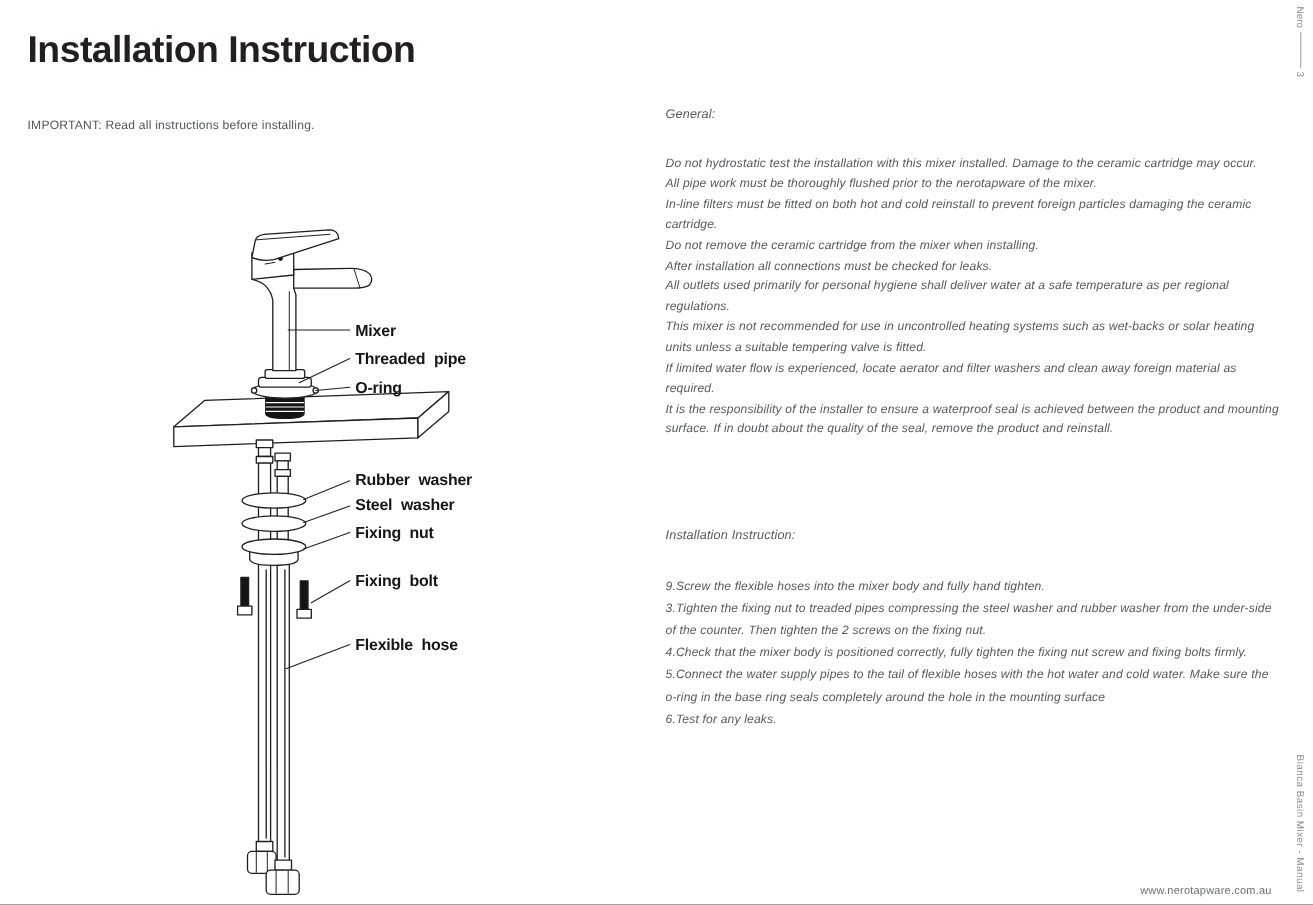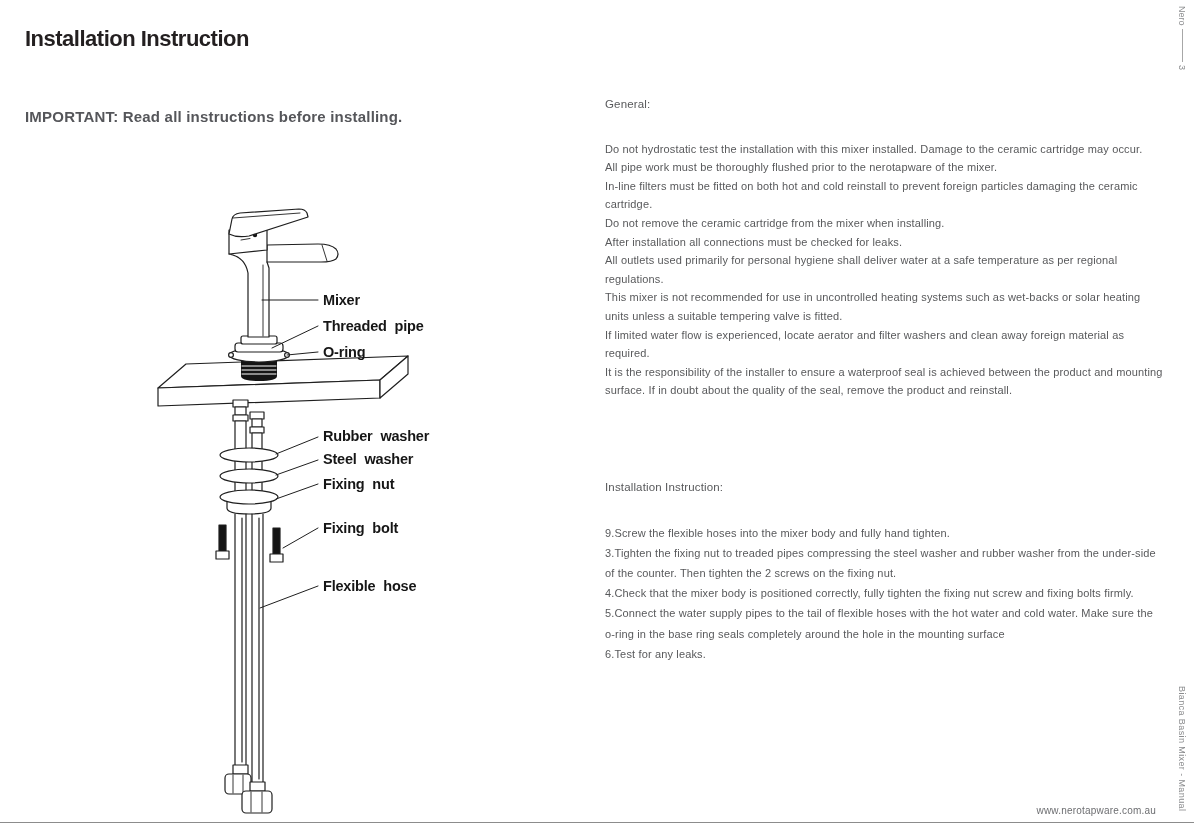--- a/index.html
+++ b/index.html
@@ -3,41 +3,41 @@
 <meta charset="utf-8">
 <style>
   html,body{margin:0;padding:0;background:#e8e8e8;}
   .page{
     position:relative;width:1194px;height:823px;background:#ffffff;
     overflow:hidden;font-family:"Liberation Sans",sans-serif;color:#58595b;
   }
   
   .title{
     position:absolute;left:25px;top:26px;margin:0;
-    font-size:22px;font-weight:800;letter-spacing:-0.5px;color:#231f20;text-align:right;
+    font-size:34px;font-weight:800;letter-spacing:-0.5px;color:#231f20;text-align:right;
   }
   .important{
     position:absolute;left:25px;top:108px;
-    font-size:15px;color:#55565a;letter-spacing:0.2px;font-weight:bold;
+    font-size:11px;color:#55565a;letter-spacing:0.2px;
   }
   
   .diagram{position:absolute;left:150px;top:188px;width:470px;height:635px;}
   .diagram svg{display:block;width:470px;height:635px;}
   .diagram text{
     font-family:"Liberation Sans",sans-serif;
     font-size:14.5px;font-weight:700;fill:#161616;word-spacing:4px;letter-spacing:-0.2px;
   }
   
   .rightcol{
     position:absolute;left:605px;top:95px;width:560px;
     font-size:11px;line-height:18.6px;color:#58595b;letter-spacing:0.15px;
   }
   .rightcol .sec-heading{font-size:11.5px;margin:0;}
   .rightcol .general-paras{margin-top:26px;}
-  .rightcol p{margin:0;}
+  .rightcol p{margin:0;font-style:italic;}
   .rightcol .install-heading{margin-top:78px;}
   .rightcol .steps{margin-top:26px;line-height:20.2px;}
   
   .edge-top{
     position:absolute;top:6px;right:7px;display:flex;flex-direction:column;
     align-items:center;gap:3px;color:#8a8b8d;font-size:9px;
   }
   .edge-top .vert,.edge-bottom{writing-mode:vertical-rl;}
   .edge-top .vline{width:1px;height:33px;background:#a7a7a7;}
   .edge-bottom{

